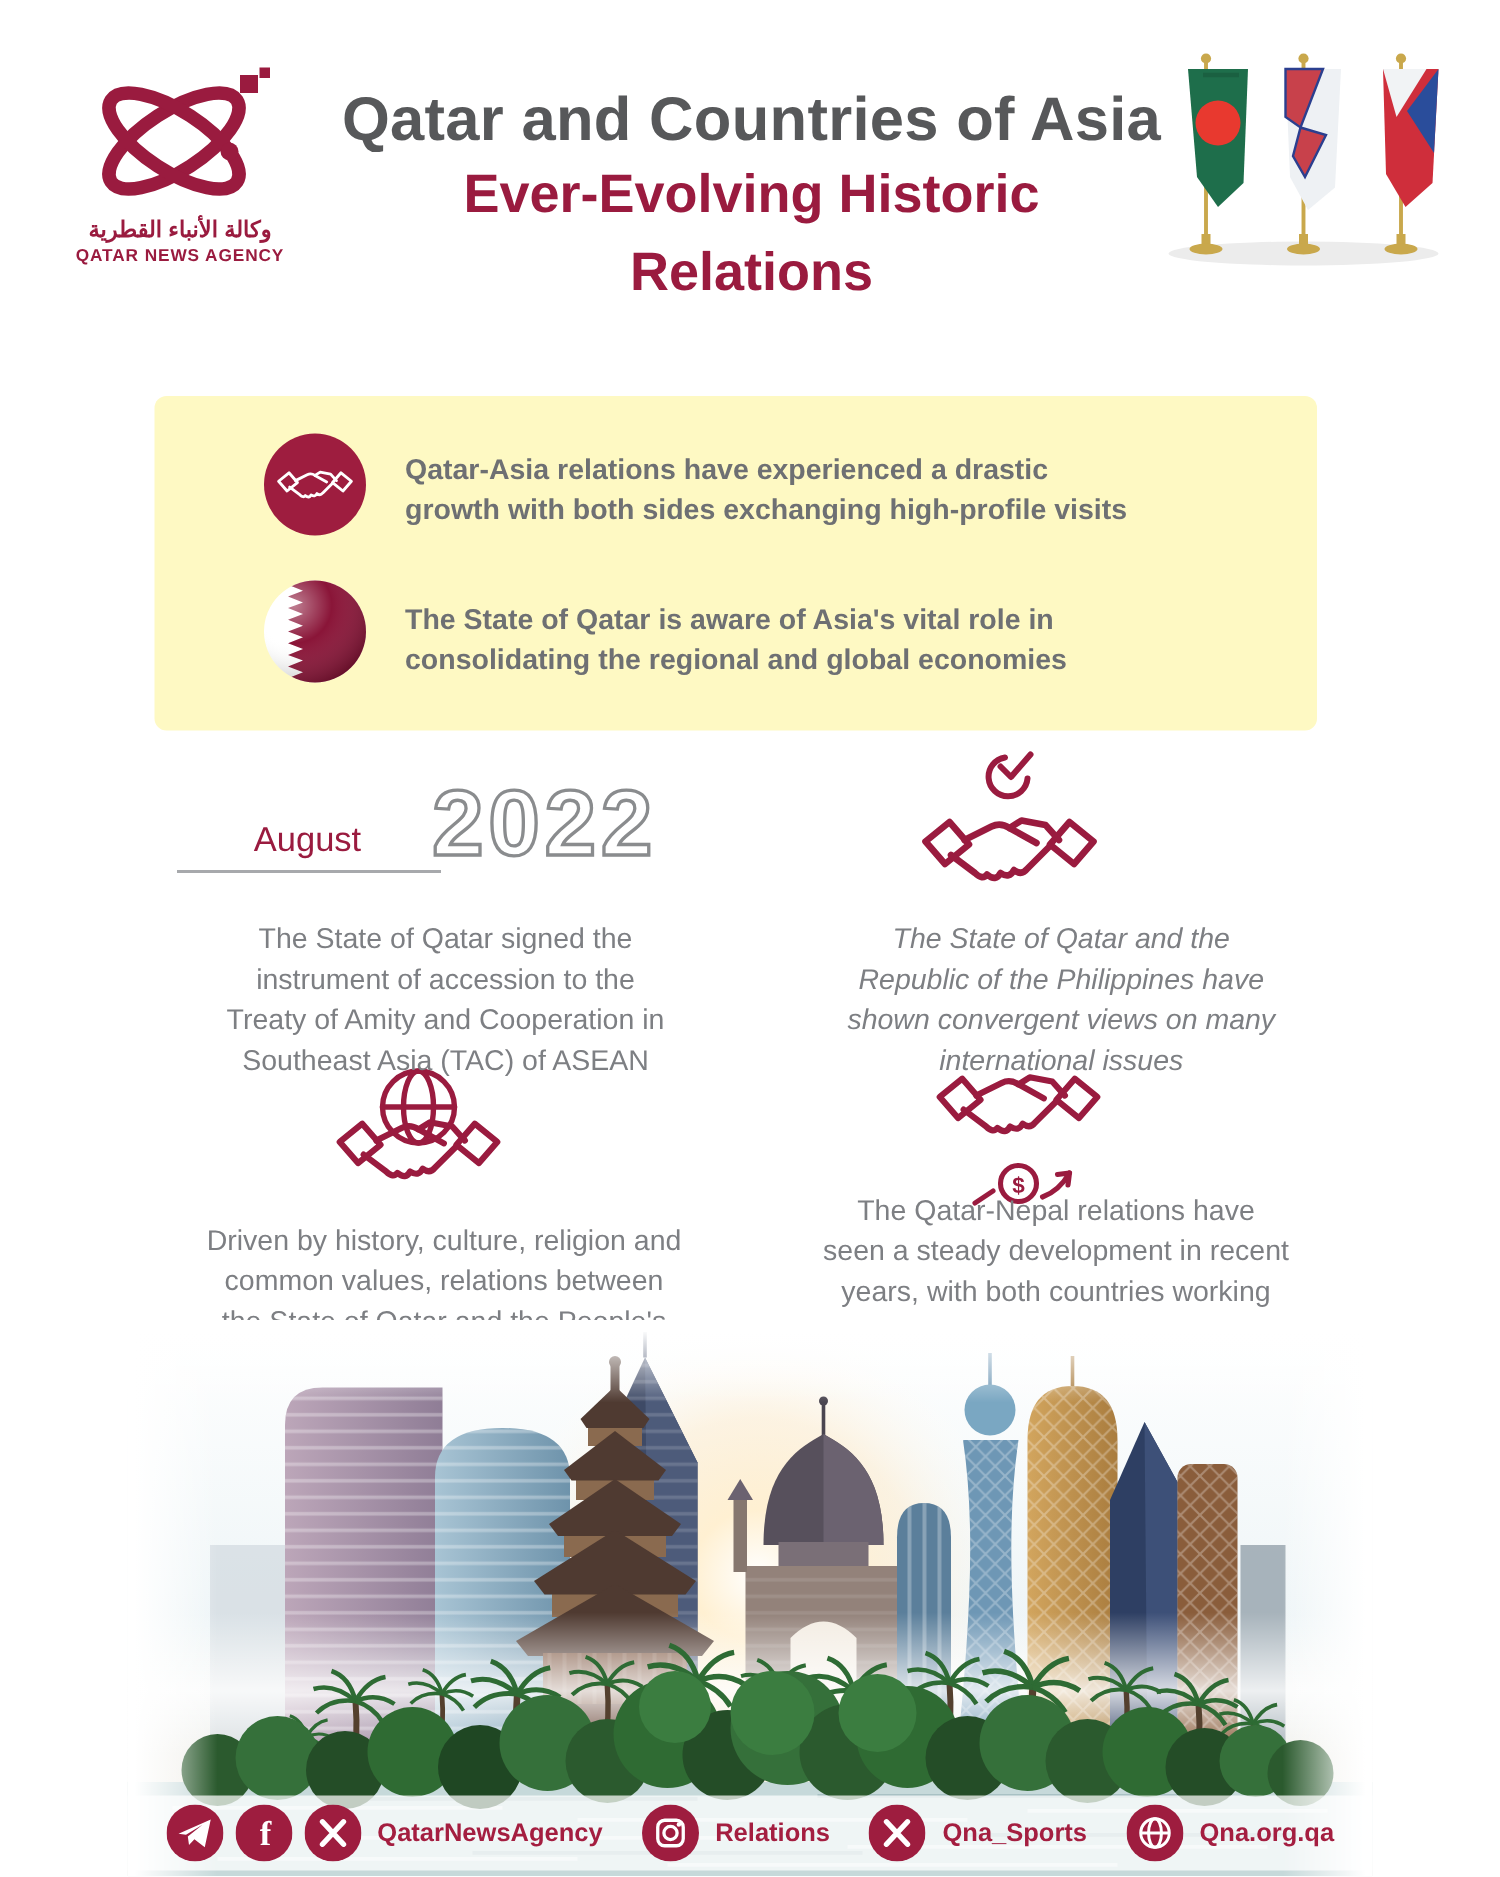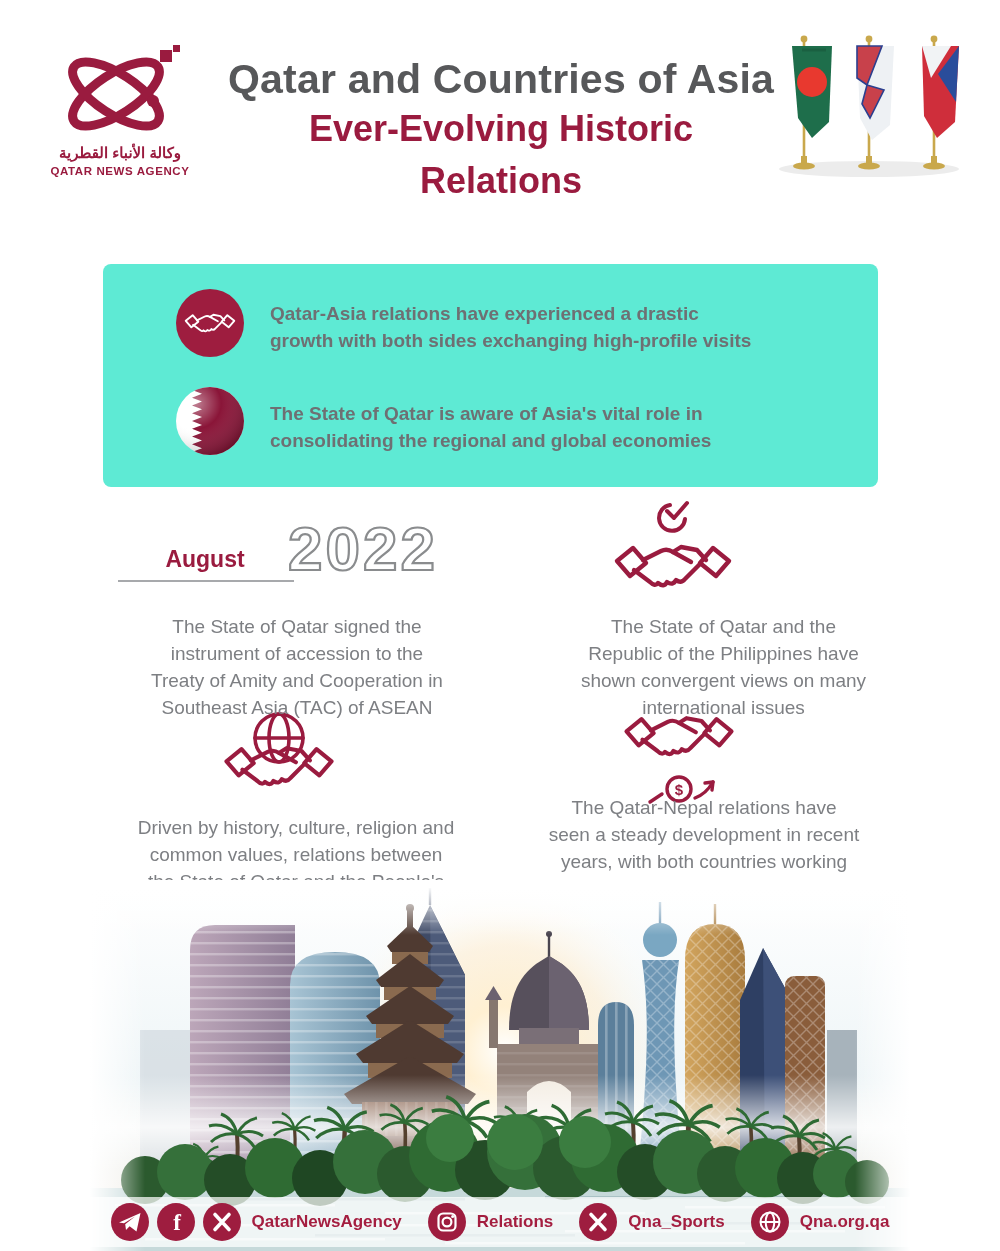--- a/index.html
+++ b/index.html
@@ -9,39 +9,39 @@
   
   .logo{position:absolute;left:38px;top:44px;width:164px;text-align:center;}
   .logo-arabic{color:#9a1b3f;font-size:15px;font-weight:700;margin-top:2px;}
   .logo-name{color:#9a1b3f;font-size:11.5px;font-weight:700;letter-spacing:.6px;margin-top:3px;}
   .title{position:absolute;left:195px;top:56px;width:612px;text-align:center;}
   .title-l1{color:#57585a;font-size:41px;font-weight:700;letter-spacing:.2px;}
   .title-l2,.title-l3{color:#9a1b3f;font-size:36px;font-weight:700;line-height:52px;}
   .flags{position:absolute;left:772px;top:30px;}
 
   
-  .graybox{position:absolute;left:103px;top:264px;width:775px;height:223px;background:#5eead4;border-radius:8px;}
+  .graybox{position:absolute;left:103px;top:264px;width:775px;height:223px;background:#fef9c3;border-radius:8px;}
   .hl-icon1{position:absolute;left:72px;top:24px;}
   .hl-icon2{position:absolute;left:72px;top:122px;}
   .hl-text{position:absolute;left:167px;width:560px;color:#6e7073;font-size:19px;font-weight:700;
            line-height:27px;white-space:pre-line;}
   .hl-text1{top:36px;} .hl-text2{top:136px;}
 
   
   .month{position:absolute;left:130px;top:546px;width:150px;text-align:center;
-         color:#9a1b3f;font-size:23px;font-weight:700;}
+         color:#9a1b3f;font-size:23px;font-weight:400;}
   .month-line{position:absolute;left:118px;top:580px;width:176px;height:2px;background:#a7a9ac;}
   .year{position:absolute;left:286px;top:514px;}
   .hs-check{position:absolute;left:612px;top:500px;}
   .hs-globe{position:absolute;left:216px;top:710px;}
   .hs-growth{position:absolute;left:616px;top:706px;}
 
   .fact{position:absolute;color:#7d7f83;font-size:19px;line-height:27px;text-align:center;white-space:pre-line;}
   .fact1{left:108px;top:613px;width:378px;}
-  .fact2{left:531px;top:613px;width:385px;}
+  .fact2{left:515px;top:613px;width:385px;font-style:italic;}
   .fact3{left:95px;top:814px;width:402px;}
   .fact4{left:508px;top:794px;width:392px;}
 
   
   .scene{position:absolute;left:85px;top:880px;width:830px;height:371px;overflow:hidden;}
   .fade-top{position:absolute;left:0;right:0;top:0;height:55px;
             background:linear-gradient(to bottom,#fff 12%,rgba(255,255,255,0));}
   .fade-left{position:absolute;left:0;top:0;bottom:0;width:60px;
              background:linear-gradient(to right,#fff 8%,rgba(255,255,255,0));}
   .fade-right{position:absolute;right:0;top:0;bottom:0;width:60px;

